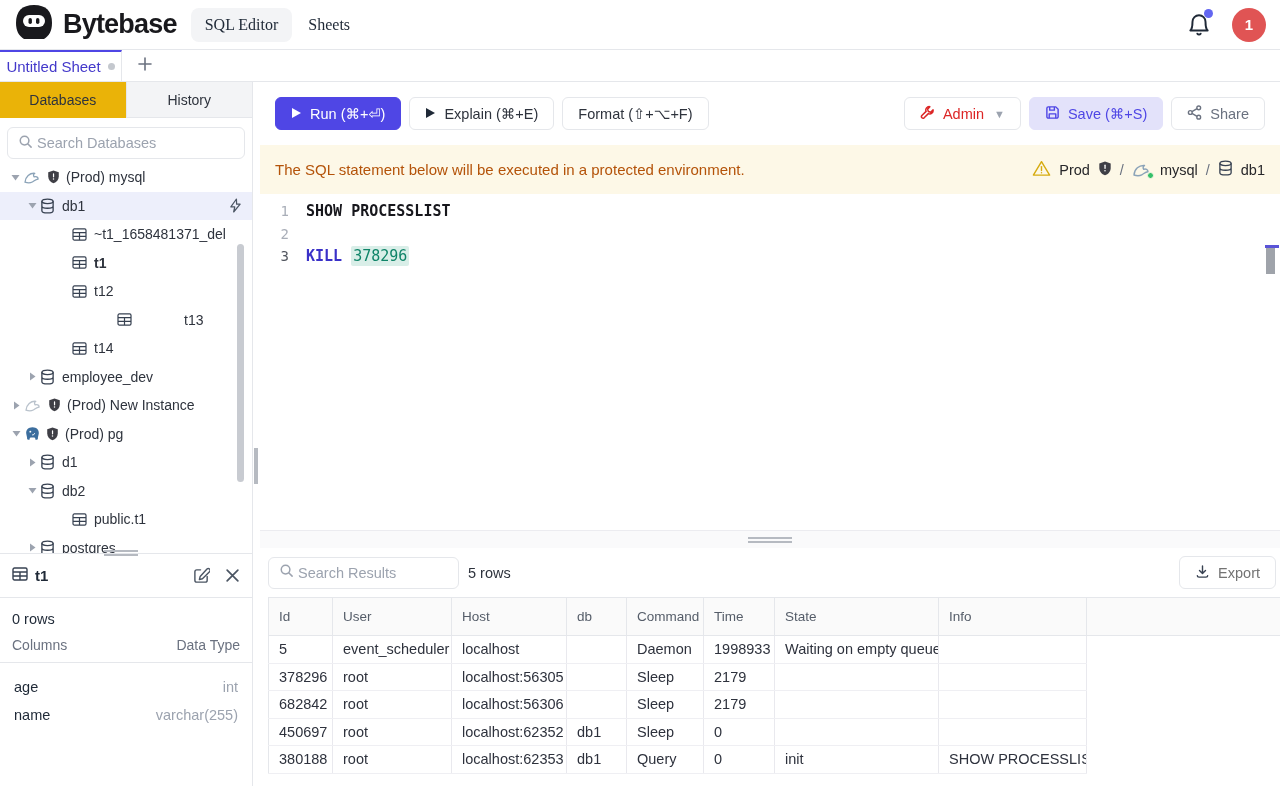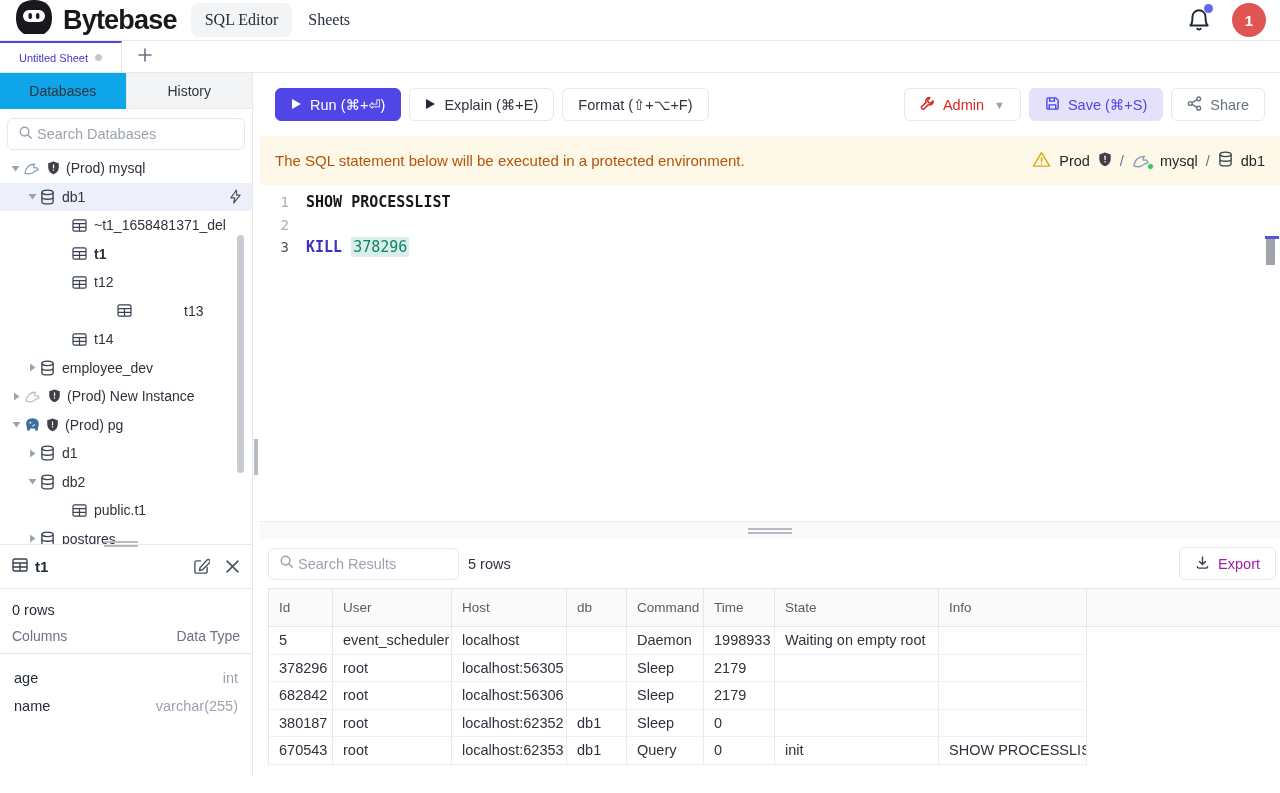--- a/index.html
+++ b/index.html
@@ -1,56 +1,56 @@
 <!DOCTYPE html>
 <html><head>
 <meta charset="utf-8">
 <style>
   * { margin:0; padding:0; box-sizing:border-box; }
   html,body { width:1280px; height:793px; overflow:hidden; background:#fff;
               font-family:"Liberation Sans", sans-serif; color:#1f2937; }
 
   
-  .topnav { height:41px; display:flex; align-items:center; padding:16px 14px;
+  .topnav { height:50px; display:flex; align-items:center; padding:16px 14px;
             border-bottom:1px solid #e5e7eb; }
   .logo { display:flex; align-items:center; gap:9px; }
   .brand { font-size:27px; font-weight:800; color:#19191d; letter-spacing:-0.8px; }
   .nav { display:flex; align-items:center; margin-left:14px; gap:2px; }
   .nav-item { font-size:16px; color:#1f2937; padding:8px 14px; border-radius:8px; cursor:pointer;font-family:Liberation Serif, serif; }
   .nav-item.active { background:#f3f4f6; }
   .top-spacer { flex:1; }
   .bell-wrap { position:relative; width:26px; height:26px; margin-right:20px; cursor:pointer; }
   .bell-dot { position:absolute; top:-3px; right:-1px; width:9px; height:9px;
               border-radius:50%; background:#6366f1; }
   .avatar { width:34px; height:34px; border-radius:50%; background:#e05454; color:#fff;
             font-size:15px; font-weight:700; display:flex; align-items:center;
             justify-content:center; cursor:pointer; }
 
   
   .tabbar { height:32px; display:flex; align-items:stretch; border-bottom:1px solid #e5e7eb; }
   .sheet-tab { width:122px; display:flex; align-items:center; justify-content:center; gap:7px;
                border-top:2px solid #4f46e5; border-right:1px solid #e5e7eb; cursor:pointer; }
-  .sheet-tab-label { font-size:11px; color:#4338ca; }
+  .sheet-tab-label { font-size:15px; color:#4338ca; }
   .unsaved-dot { width:7px; height:7px; border-radius:50%; background:#c4c8ce; }
   .add-tab { width:46px; display:flex; align-items:center; justify-content:center; cursor:pointer; }
 
   
   .content { display:flex; height:704px; }
   .sidebar { width:253px; border-right:1px solid #e5e7eb; display:flex; flex-direction:column; }
   .gutter { width:7px; position:relative; }
   .gutter-handle { position:absolute; top:366px; left:1px; width:4px; height:36px;
                    border-left:2px solid #b6bac1; border-right:2px solid #b6bac1; cursor:col-resize; }
   .main { flex:1; display:flex; flex-direction:column; min-width:0; }
 
   
   .side-tabs { height:36px; display:flex; flex-shrink:0; }
   .side-tab { flex:1; display:flex; align-items:center; justify-content:center;
               font-size:14px; color:#2e333d; cursor:pointer; background:#f3f4f6;
               border-bottom:1px solid #e5e7eb; }
-  .side-tab.active { background:#0ea5e9; border-bottom:none; border-right:1px solid #e5e7eb; }
+  .side-tab.active { background:#eab308; border-bottom:none; border-right:1px solid #e5e7eb; }
 
   
   .tree-area { flex:1; position:relative; overflow:hidden; padding-top:9px; }
   .searchbox { margin:0 7px; height:32px; border:1px solid #e5e7eb; border-radius:6px;
                display:flex; align-items:center; gap:4px; padding:0 10px; background:#fff; }
   .searchbox input { border:none; outline:none; flex:1; font-size:14.5px;
                      font-family:inherit; color:#1f2937; background:transparent; }
   .searchbox input::placeholder { color:#9ca3af; }
   .tree { margin-top:4px; }
   .tree-row { height:28.5px; display:flex; align-items:center; font-size:14px;
@@ -123,21 +123,21 @@
               position:relative; }
   .splitter-handle { position:absolute; top:6px; left:50%; margin-left:-22px; width:44px;
                      height:6px; border-top:2px solid #b6bac1; border-bottom:2px solid #b6bac1;
                      cursor:row-resize; }
 
   
   .results { height:238px; background:#fff; }
   .results-bar { display:flex; align-items:center; padding:8px 4px 8px 8px; }
   .results-bar .searchbox { margin:0; width:191px; }
   .rowcount { margin-left:9px; font-size:14.5px; color:#2e333d; }
-  .btn-export { margin-left:auto; color:#a21caf; }
+  .btn-export { margin-left:auto; color:#737373; }
   .results-table { border-collapse:collapse; table-layout:fixed; margin-left:8px;
                    width:1269px; border-left:1px solid #e5e7eb; }
   .results-table th { height:30px; background:#fafafa; border-top:1px solid #e5e7eb;
                       border-bottom:1px solid #e5e7eb; border-right:1px solid #e5e7eb;
                       font-size:13.5px; font-weight:400; color:#555d69; text-align:left;
                       padding:11px 10px; }
   .results-table th.filler { border-right:none; }
   .results-table td { height:27.5px; border-right:1px solid #e9e9ee;
                       border-bottom:1px solid #efeff3; font-size:14.5px; color:#2e323d;
                       padding:0 10px; white-space:nowrap; overflow:hidden; }
@@ -606,21 +606,21 @@
             </tr>
           </thead>
         <tbody id="results-body">
             <tr>
               <td>5</td>
               <td>event_scheduler</td>
               <td>localhost</td>
               <td></td>
               <td>Daemon</td>
               <td>1998933</td>
-              <td>Waiting on empty root</td>
+              <td>Waiting on empty queue</td>
               <td></td>
               <td class="filler"></td>
             </tr>
             <tr>
               <td>378296</td>
               <td>root</td>
               <td>localhost:56305</td>
               <td></td>
               <td>Sleep</td>
               <td>2179</td>
@@ -633,32 +633,32 @@
               <td>root</td>
               <td>localhost:56306</td>
               <td></td>
               <td>Sleep</td>
               <td>2179</td>
               <td></td>
               <td></td>
               <td class="filler"></td>
             </tr>
             <tr>
-              <td>380187</td>
+              <td>450697</td>
               <td>root</td>
               <td>localhost:62352</td>
               <td>db1</td>
               <td>Sleep</td>
               <td>0</td>
               <td></td>
               <td></td>
               <td class="filler"></td>
             </tr>
             <tr>
-              <td>670543</td>
+              <td>380188</td>
               <td>root</td>
               <td>localhost:62353</td>
               <td>db1</td>
               <td>Query</td>
               <td>0</td>
               <td>init</td>
               <td>SHOW PROCESSLIST</td>
               <td class="filler"></td>
             </tr>
           </tbody>

